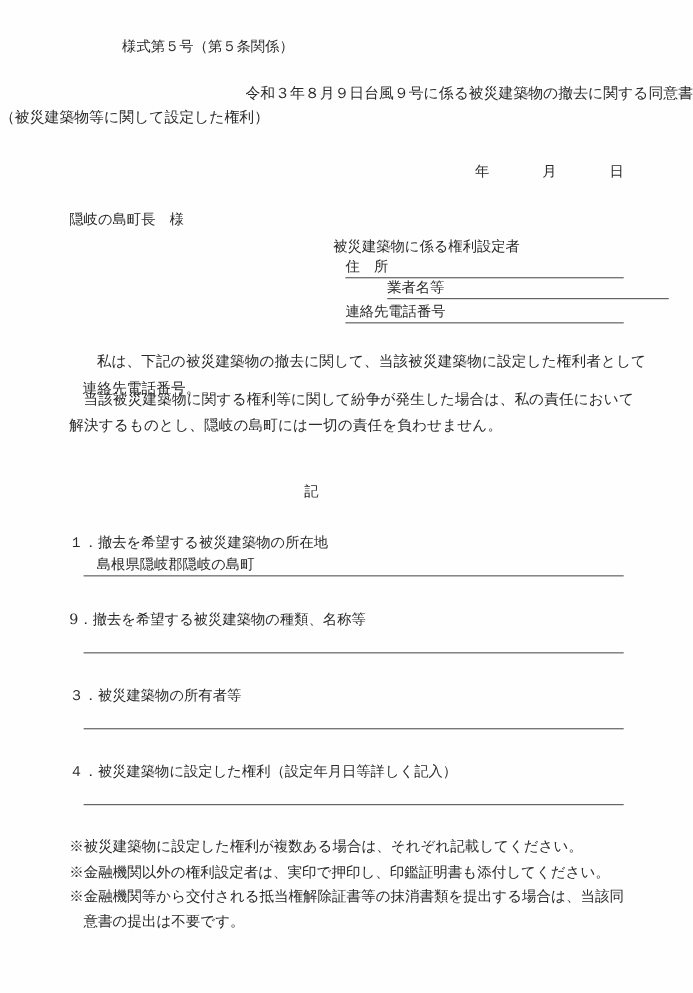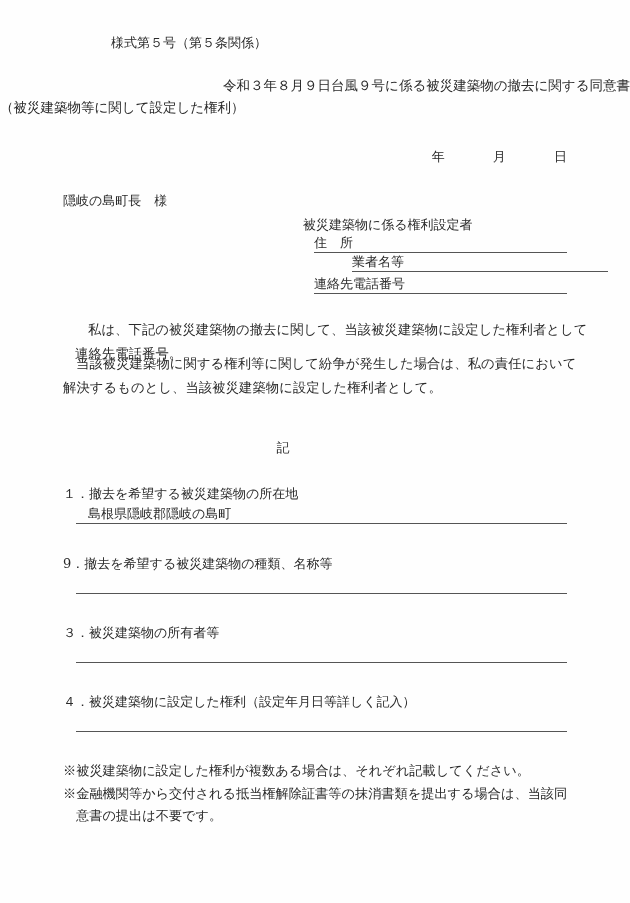--- a/index.html
+++ b/index.html
@@ -114,21 +114,21 @@
     <span>連絡先電話番号</span>
     <span></span>
   </div>
 
   <div class="para para1">
     <div class="indent">私は、下記の被災建築物の撤去に関して、当該被災建築物に設定した権利者として</div>
     <div>連絡先電話番号。</div>
   </div>
   <div class="para para2">
     <div class="indent">当該被災建築物に関する権利等に関して紛争が発生した場合は、私の責任において</div>
-    <div>解決するものとし、当該被災建築物に設定した権利者として。</div>
+    <div>解決するものとし、隠岐の島町には一切の責任を負わせません。</div>
   </div>
 
   <div class="abs ki">記</div>
 
   <div class="abs item-label item1-label">１．撤去を希望する被災建築物の所在地</div>
   <div class="answer-line answer1">
     <span class="answer-text">島根県隠岐郡隠岐の島町</span>
   </div>
 
   <div class="abs item-label item2-label">9．撤去を希望する被災建築物の種類、名称等</div>
@@ -141,17 +141,18 @@
     <span class="answer-text"></span>
   </div>
 
   <div class="abs item-label item4-label">４．被災建築物に設定した権利（設定年月日等詳しく記入）</div>
   <div class="answer-line answer4">
     <span class="answer-text"></span>
   </div>
 
   <div class="notes">
     <div>※被災建築物に設定した権利が複数ある場合は、それぞれ記載してください。</div>
+    <div>※金融機関以外の権利設定者は、実印で押印し、印鑑証明書も添付してください。</div>
     <div>※金融機関等から交付される抵当権解除証書等の抹消書類を提出する場合は、当該同</div>
     <div class="note-cont">意書の提出は不要です。</div>
   </div>
 
 </div>
 
 </body></html>

